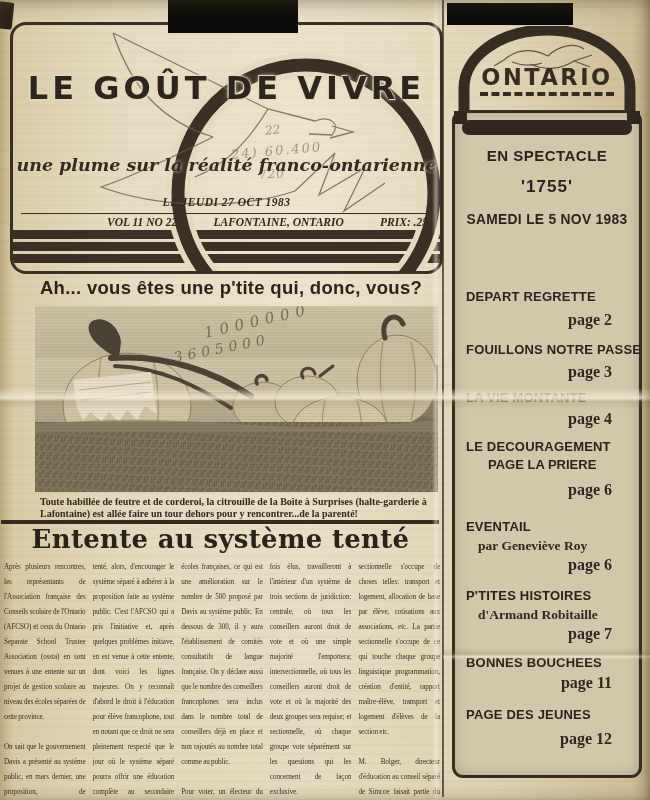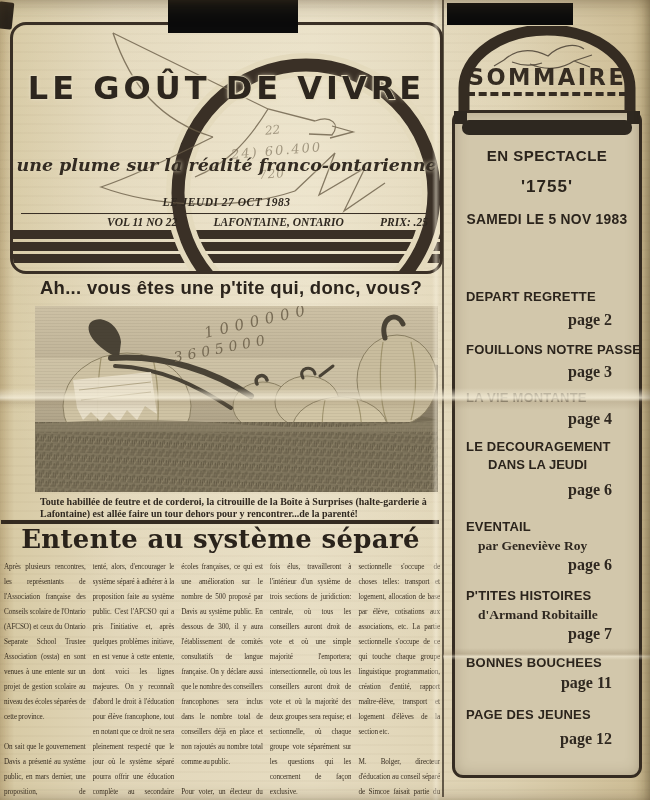--- a/index.html
+++ b/index.html
@@ -189,21 +189,21 @@
       <rect y="116" width="403" height="70" fill="url(#gr)"></rect>
       <path d="M0,118 Q100,110 200,118 T403,114 L403,126 L0,126 Z" fill="#8a8066" opacity=".8"></path>
     </svg>
     <div class="hand hand1">1000000</div>
     <div class="hand hand2">3605000</div>
   </div>
 
   <div class="caption">Toute habillée de feutre et de corderoi, la citrouille de la Boîte à Surprises (halte-garderie à Lafontaine) est allée faire un tour dehors pour y rencontrer...de la parenté!</div>
   <div class="rule-heavy"></div>
 
-  <div class="article-title">Entente au système séparé</div>
+  <div class="article-title">Entente au système tenté</div>
   <div class="article-cols">
     <div class="article-col">Après plusieurs rencontres, les représentants de l'Association française des Conseils scolaire de l'Ontario (AFCSO) et ceux du Ontario Separate School Trustee Association (ossta) en sont venues à une entente sur un projet de gestion scolaire au niveau des écoles séparées de cette province.
 
 On sait que le gouvernement Davis a présenté au système public, en mars dernier, une proposition, de représentation garantie et proportionnelle pour les écoles françaises. Cette proposition ne touchait pas cependant le système séparé. M. Davis s'est con-</div>
     <div class="article-col">tenté, alors, d'encourager le système séparé à adhérer à la proposition faite au système public. C'est l'AFCSO qui a pris l'initiative et, après quelques problèmes initiave, en est venue à cette entente, dont voici les lignes majeures. On y reconnaît d'abord le droit à l'éducation pour élève francophone, tout en notant que ce droit ne sera pleinement respecté que le jour où le système séparé pourra offrir une éducation complète au secondaire (jusqu'à la 13e).
 
 On y déclare ensuite que des conseillers francophones seront élus lorsqu'il y a 500 élèves et plus (et ou 10 pourcent) dans les</div>
     <div class="article-col">écoles françaises, ce qui est une amélioration sur le nombre de 500 proposé par Davis au système public. En dessous de 300, il y aura l'établissement de comités consultatifs de langue française. On y déclare aussi que le nombre des conseillers francophones sera inclus dans le nombre total de conseillers déjà en place et non rajoutés au nombre total comme au public.
 
 Pour voter, un électeur du système séparé devra aussi s'identifier comme électeur d'une ou l'autre des sections linguistiques. Le candidat au poste de conseiller devra donc faire de même. Les candidats, une</div>
@@ -222,21 +222,21 @@
 
   <svg class="arch" viewBox="0 0 190 96">
     <path d="M12,96 L12,62 A83,58 0 0 1 178,62 L178,96" fill="none" stroke="#352c22" stroke-width="11"></path>
     <g fill="none" stroke="#4a4034" stroke-width="1.2" opacity=".85">
       <path d="M52,34 C68,20 84,24 96,30 C106,20 122,16 132,23"></path>
       <path d="M78,38 C94,45 110,43 122,35 L140,29 M122,35 L138,41"></path>
       <path d="M52,34 L42,40 M60,36 C70,40 82,40 90,37"></path>
     </g>
   </svg>
   <div class="sommaire-title">
-    <span>SOMMAIRE</span>
+    <span>ONTARIO</span>
   </div>
 
   <div class="toc-box">
     <div class="toc-tab tab-l"></div>
     <div class="toc-tab tab-r"></div>
     <div class="toc-topbar"></div>
     <div class="toc-content">
 
       <div class="feat feat-1">EN SPECTACLE</div>
       <div class="feat feat-2">'1755'</div>
@@ -252,21 +252,21 @@
         <div class="ti-page" style="margin-top:6px;">page 3</div>
       </div>
 
       <div style="margin-top:9px;">
         <div class="ti-title faded">LA VIE MONTANTE</div>
         <div class="ti-page" style="margin-top:5px;">page 4</div>
       </div>
 
       <div style="margin-top:11px;">
         <div class="ti-title">LE DECOURAGEMENT</div>
-        <div class="ti-sub-sans">DANS LA JEUDI</div>
+        <div class="ti-sub-sans">PAGE LA PRIERE</div>
         <div class="ti-page" style="margin-top:9px;">page 6</div>
       </div>
 
       <div style="margin-top:20px;">
         <div class="ti-title">EVENTAIL</div>
         <div class="ti-sub-serif">par Geneviève Roy</div>
         <div class="ti-page" style="margin-top:2px;">page 6</div>
       </div>
 
       <div style="margin-top:14px;">

